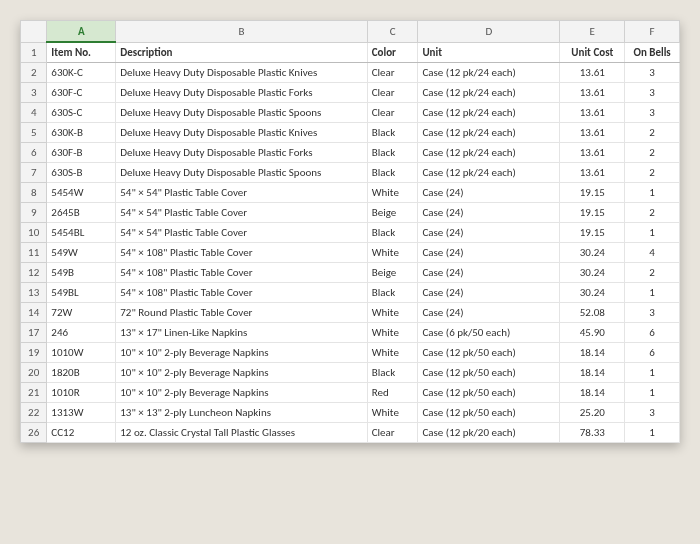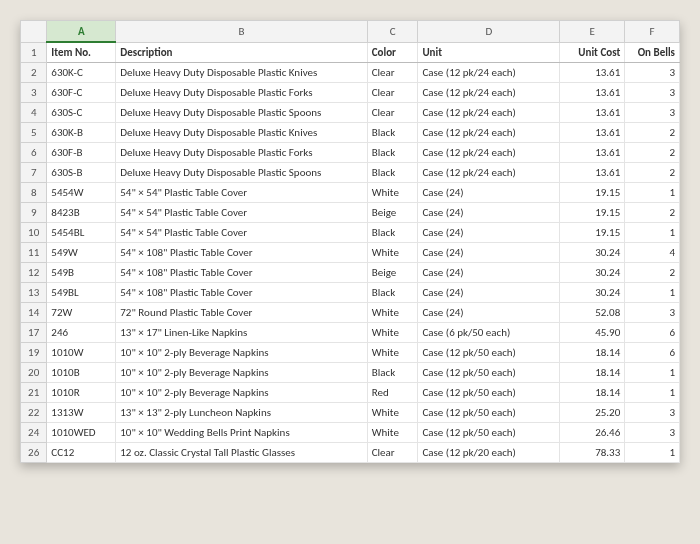--- a/index.html
+++ b/index.html
@@ -46,21 +46,21 @@
     height: 17px;
     white-space: nowrap;
     overflow: hidden;
     font-size: 11px;
   }
   .sheet tr.headerrow td.cell {
     font-weight: bold;
     border-bottom: 1px solid #bbb;
     margin-left: 37px;
   }
-  .num { text-align: right; }
+  .num { text-align: center; }
   .corner {
     background: #f3f3f3;
     border: 1px solid #d0d0d0;
     width: 26px;
   }
 </style>
 </head>
 <body>
 
 <table class="sheet">
@@ -152,21 +152,21 @@
         <td class="rowhead">8</td>
         <td class="cell">5454W</td>
         <td class="cell">54" × 54" Plastic Table Cover</td>
         <td class="cell">White</td>
         <td class="cell">Case (24)</td>
         <td class="cell num">19.15</td>
         <td class="cell num">1</td>
       </tr>
       <tr>
         <td class="rowhead">9</td>
-        <td class="cell">8423B</td>
+        <td class="cell">2645B</td>
         <td class="cell">54" × 54" Plastic Table Cover</td>
         <td class="cell">Beige</td>
         <td class="cell">Case (24)</td>
         <td class="cell num">19.15</td>
         <td class="cell num">2</td>
       </tr>
       <tr>
         <td class="rowhead">10</td>
         <td class="cell">5454BL</td>
         <td class="cell">54" × 54" Plastic Table Cover</td>
@@ -224,21 +224,21 @@
         <td class="rowhead">19</td>
         <td class="cell">1010W</td>
         <td class="cell">10" × 10" 2-ply Beverage Napkins</td>
         <td class="cell">White</td>
         <td class="cell">Case (12 pk/50 each)</td>
         <td class="cell num">18.14</td>
         <td class="cell num">6</td>
       </tr>
       <tr>
         <td class="rowhead">20</td>
-        <td class="cell">1010B</td>
+        <td class="cell">1820B</td>
         <td class="cell">10" × 10" 2-ply Beverage Napkins</td>
         <td class="cell">Black</td>
         <td class="cell">Case (12 pk/50 each)</td>
         <td class="cell num">18.14</td>
         <td class="cell num">1</td>
       </tr>
       <tr>
         <td class="rowhead">21</td>
         <td class="cell">1010R</td>
         <td class="cell">10" × 10" 2-ply Beverage Napkins</td>
@@ -250,29 +250,20 @@
       <tr>
         <td class="rowhead">22</td>
         <td class="cell">1313W</td>
         <td class="cell">13" × 13" 2-ply Luncheon Napkins</td>
         <td class="cell">White</td>
         <td class="cell">Case (12 pk/50 each)</td>
         <td class="cell num">25.20</td>
         <td class="cell num">3</td>
       </tr>
       <tr>
-        <td class="rowhead">24</td>
-        <td class="cell">1010WED</td>
-        <td class="cell">10" × 10" Wedding Bells Print Napkins</td>
-        <td class="cell">White</td>
-        <td class="cell">Case (12 pk/50 each)</td>
-        <td class="cell num">26.46</td>
-        <td class="cell num">3</td>
-      </tr>
-      <tr>
         <td class="rowhead">26</td>
         <td class="cell">CC12</td>
         <td class="cell">12 oz. Classic Crystal Tall Plastic Glasses</td>
         <td class="cell">Clear</td>
         <td class="cell">Case (12 pk/20 each)</td>
         <td class="cell num">78.33</td>
         <td class="cell num">1</td>
       </tr>
     </tbody>
 </table>

